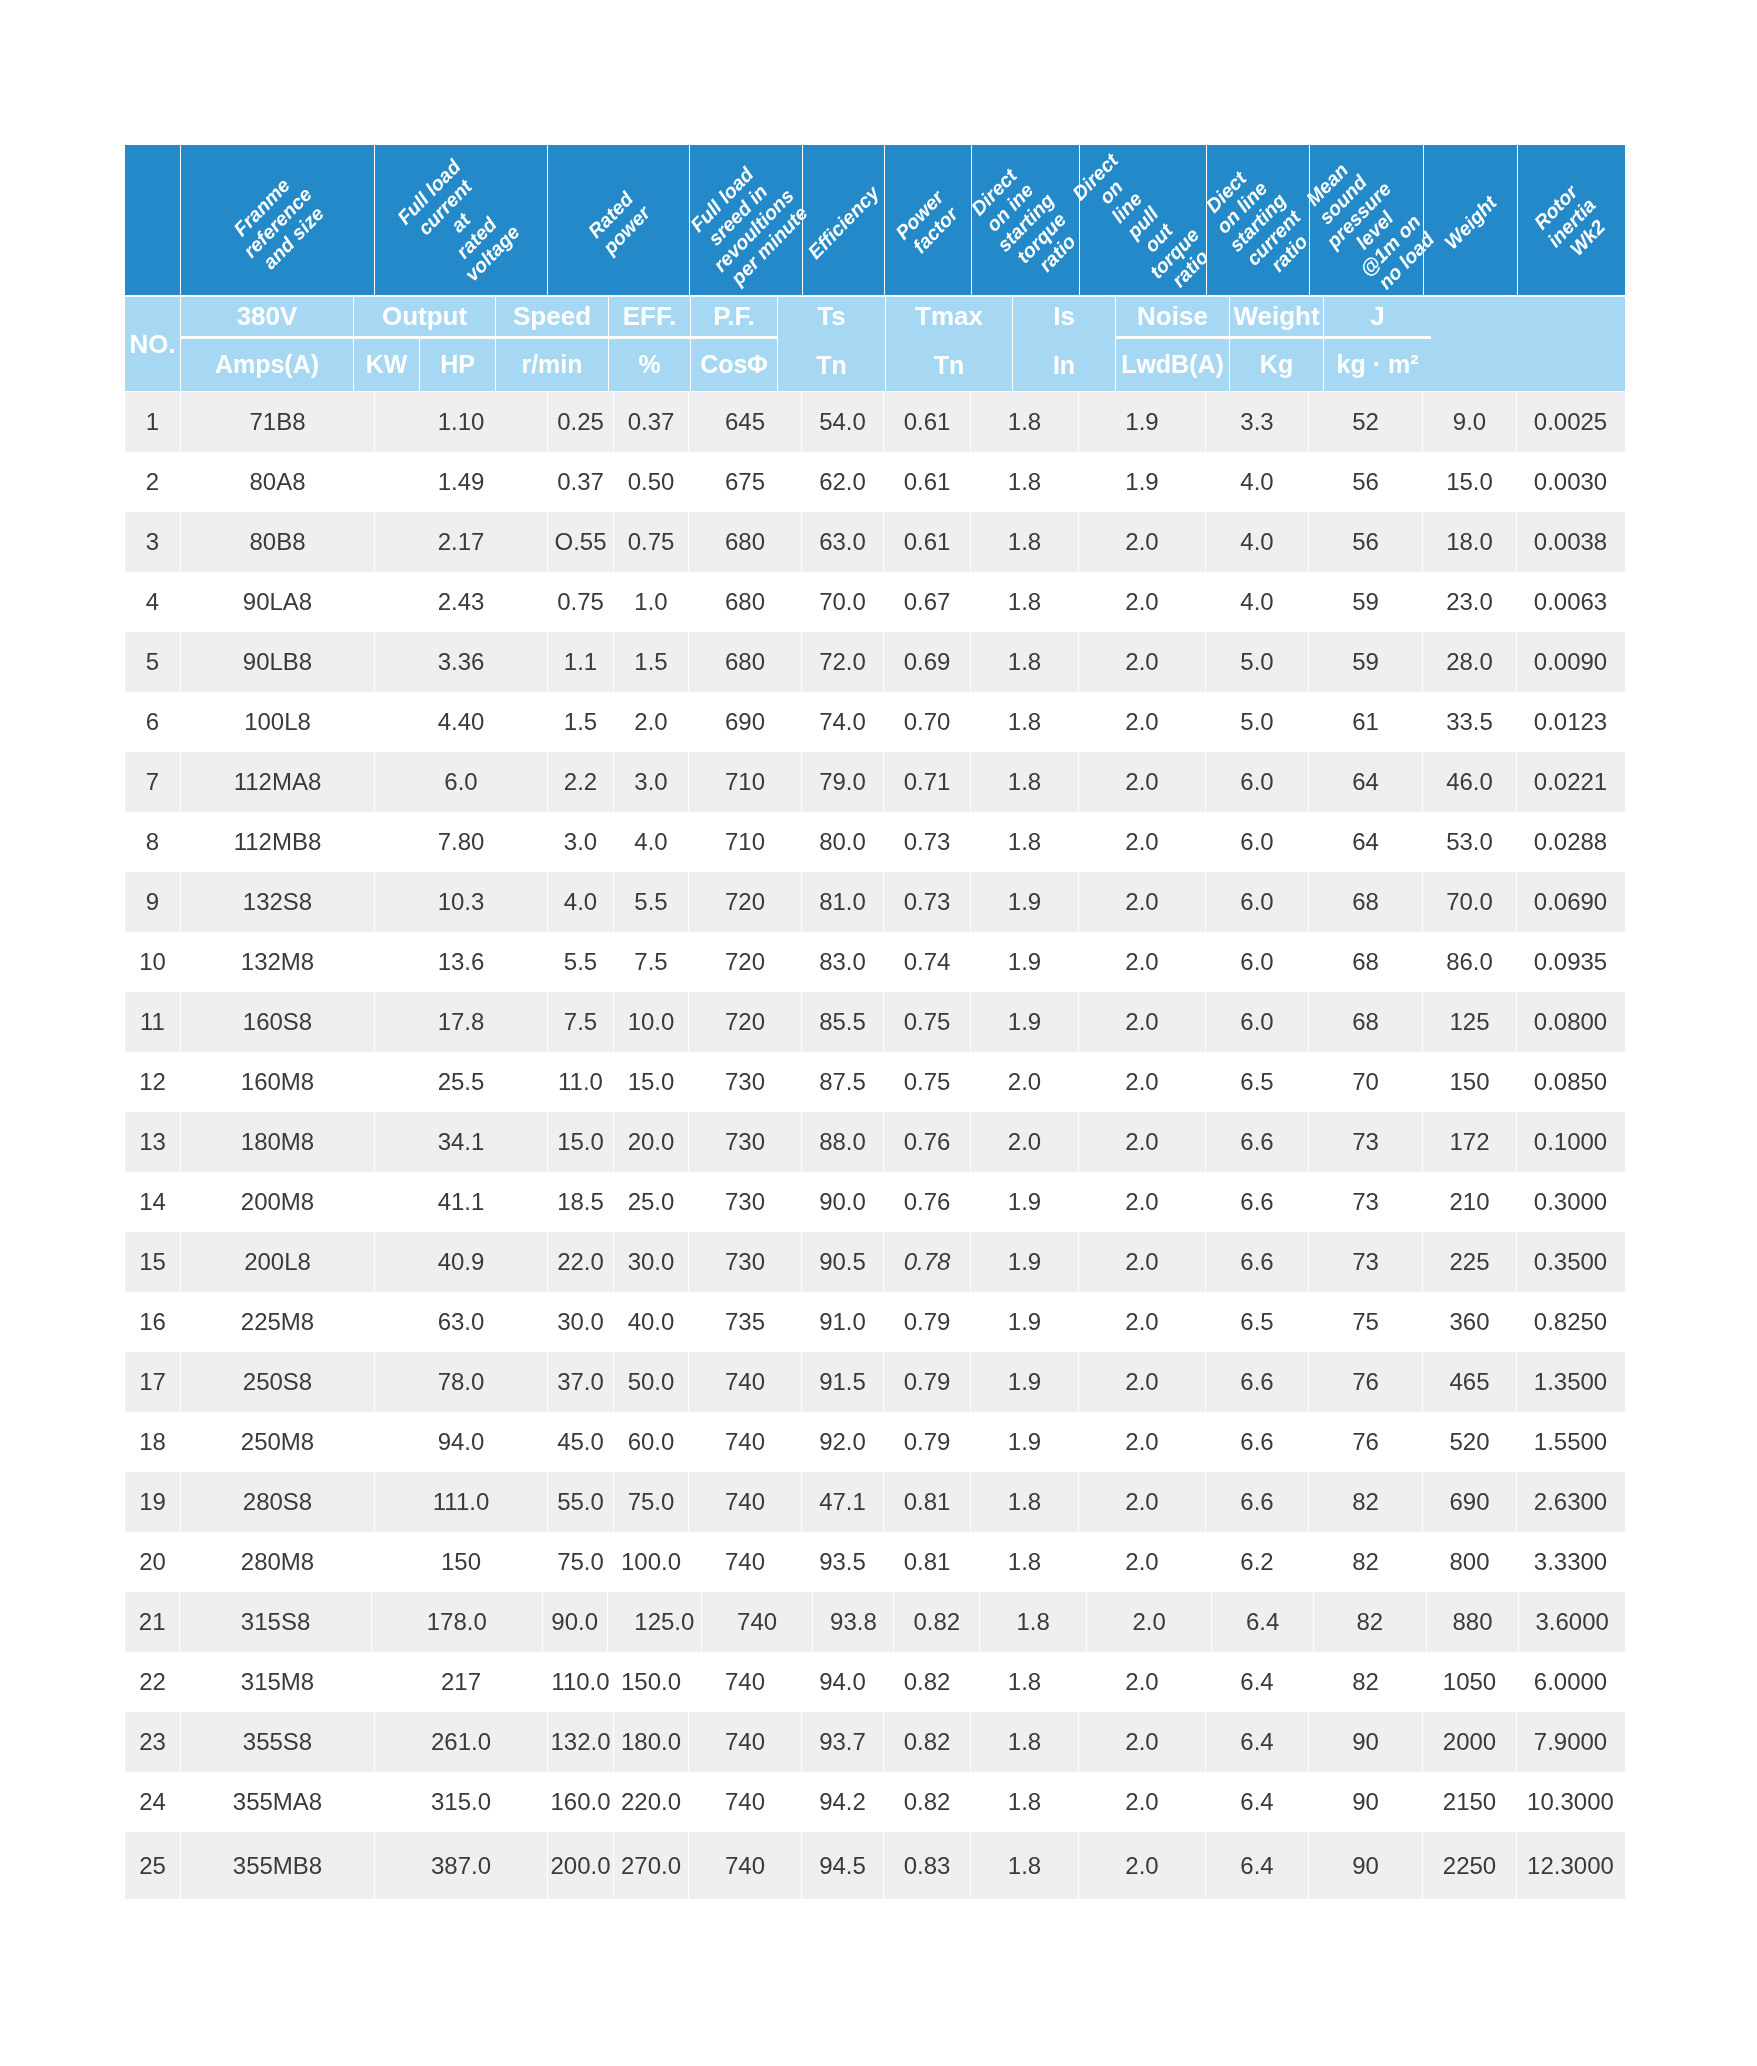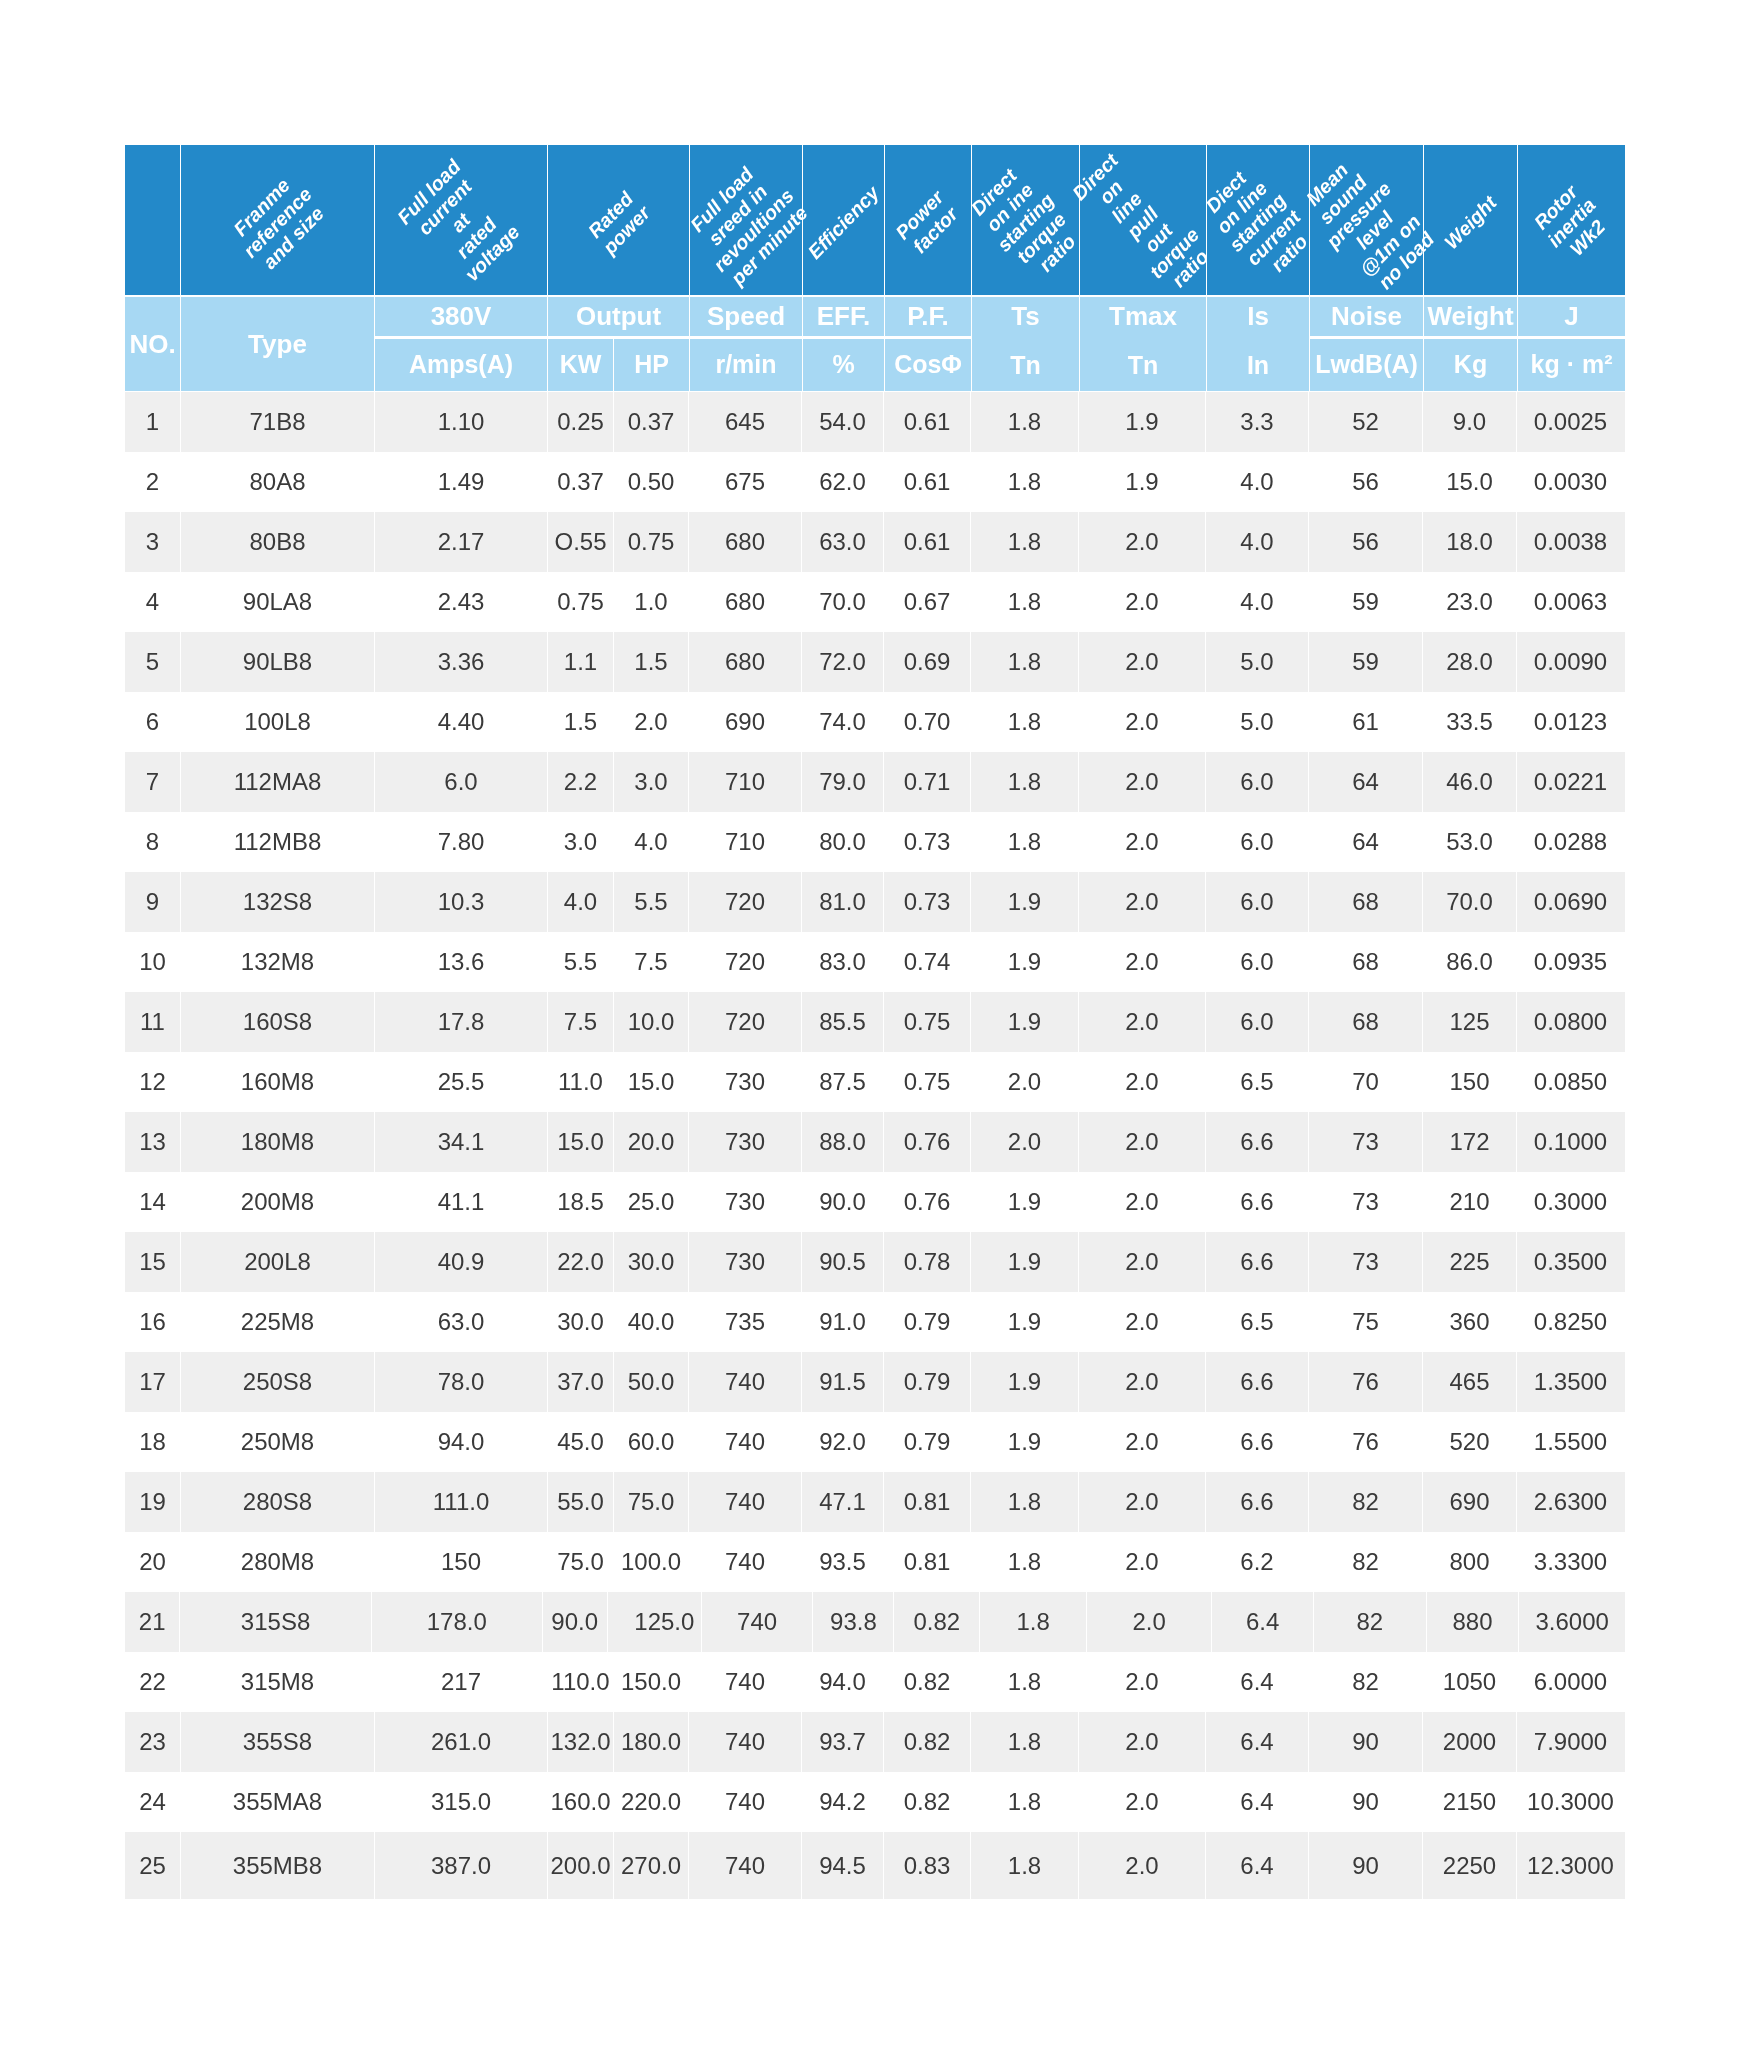--- a/index.html
+++ b/index.html
@@ -96,21 +96,20 @@
         </div>
         <div class="diag-cell" style="width: 94px;">
           <div class="diag-text">Weight</div>
         </div>
         <div class="diag-cell" style="width: 107px;">
           <div class="diag-text">Rotor inertia Wk2</div>
         </div>
       </div>
       <div class="sub-row">
         <div class="sub-cell full" style="width: 56px;">NO.</div>
-        <div class="sub-cell full" style="width: 194px;">Type</div>
         <div class="sub-cell" style="width: 173px;">
           <div class="sub-top">380V</div>
           <div class="sub-divider"></div>
           <div class="sub-bottom">Amps(A)</div>
         </div>
         <div class="sub-cell" style="width: 142px;">
           <div class="sub-top">Output</div>
           <div class="sub-divider"></div>
           <div class="sub-bottom split">
             <div class="split-box first" style="width: 66px; font-size: 25px;">KW</div>
@@ -388,21 +387,21 @@
         <div class="data-cell" style="width: 107px;">0.3000</div>
       </div>
       <div class="data-row shade">
         <div class="data-cell" style="width: 56px;">15</div>
         <div class="data-cell" style="width: 194px;">200L8</div>
         <div class="data-cell" style="width: 173px;">40.9</div>
         <div class="data-cell" style="width: 66px;">22.0</div>
         <div class="data-cell" style="width: 75px;">30.0</div>
         <div class="data-cell" style="width: 113px;">730</div>
         <div class="data-cell" style="width: 82px;">90.5</div>
-        <div class="data-cell" style="width: 87px;">0.78</div>
+        <div class="data-cell" style="width: 87px; font-style: italic;">0.78</div>
         <div class="data-cell" style="width: 108px;">1.9</div>
         <div class="data-cell" style="width: 127px;">2.0</div>
         <div class="data-cell" style="width: 103px;">6.6</div>
         <div class="data-cell" style="width: 114px;">73</div>
         <div class="data-cell" style="width: 94px;">225</div>
         <div class="data-cell" style="width: 107px;">0.3500</div>
       </div>
       <div class="data-row">
         <div class="data-cell" style="width: 56px;">16</div>
         <div class="data-cell" style="width: 194px;">225M8</div>

